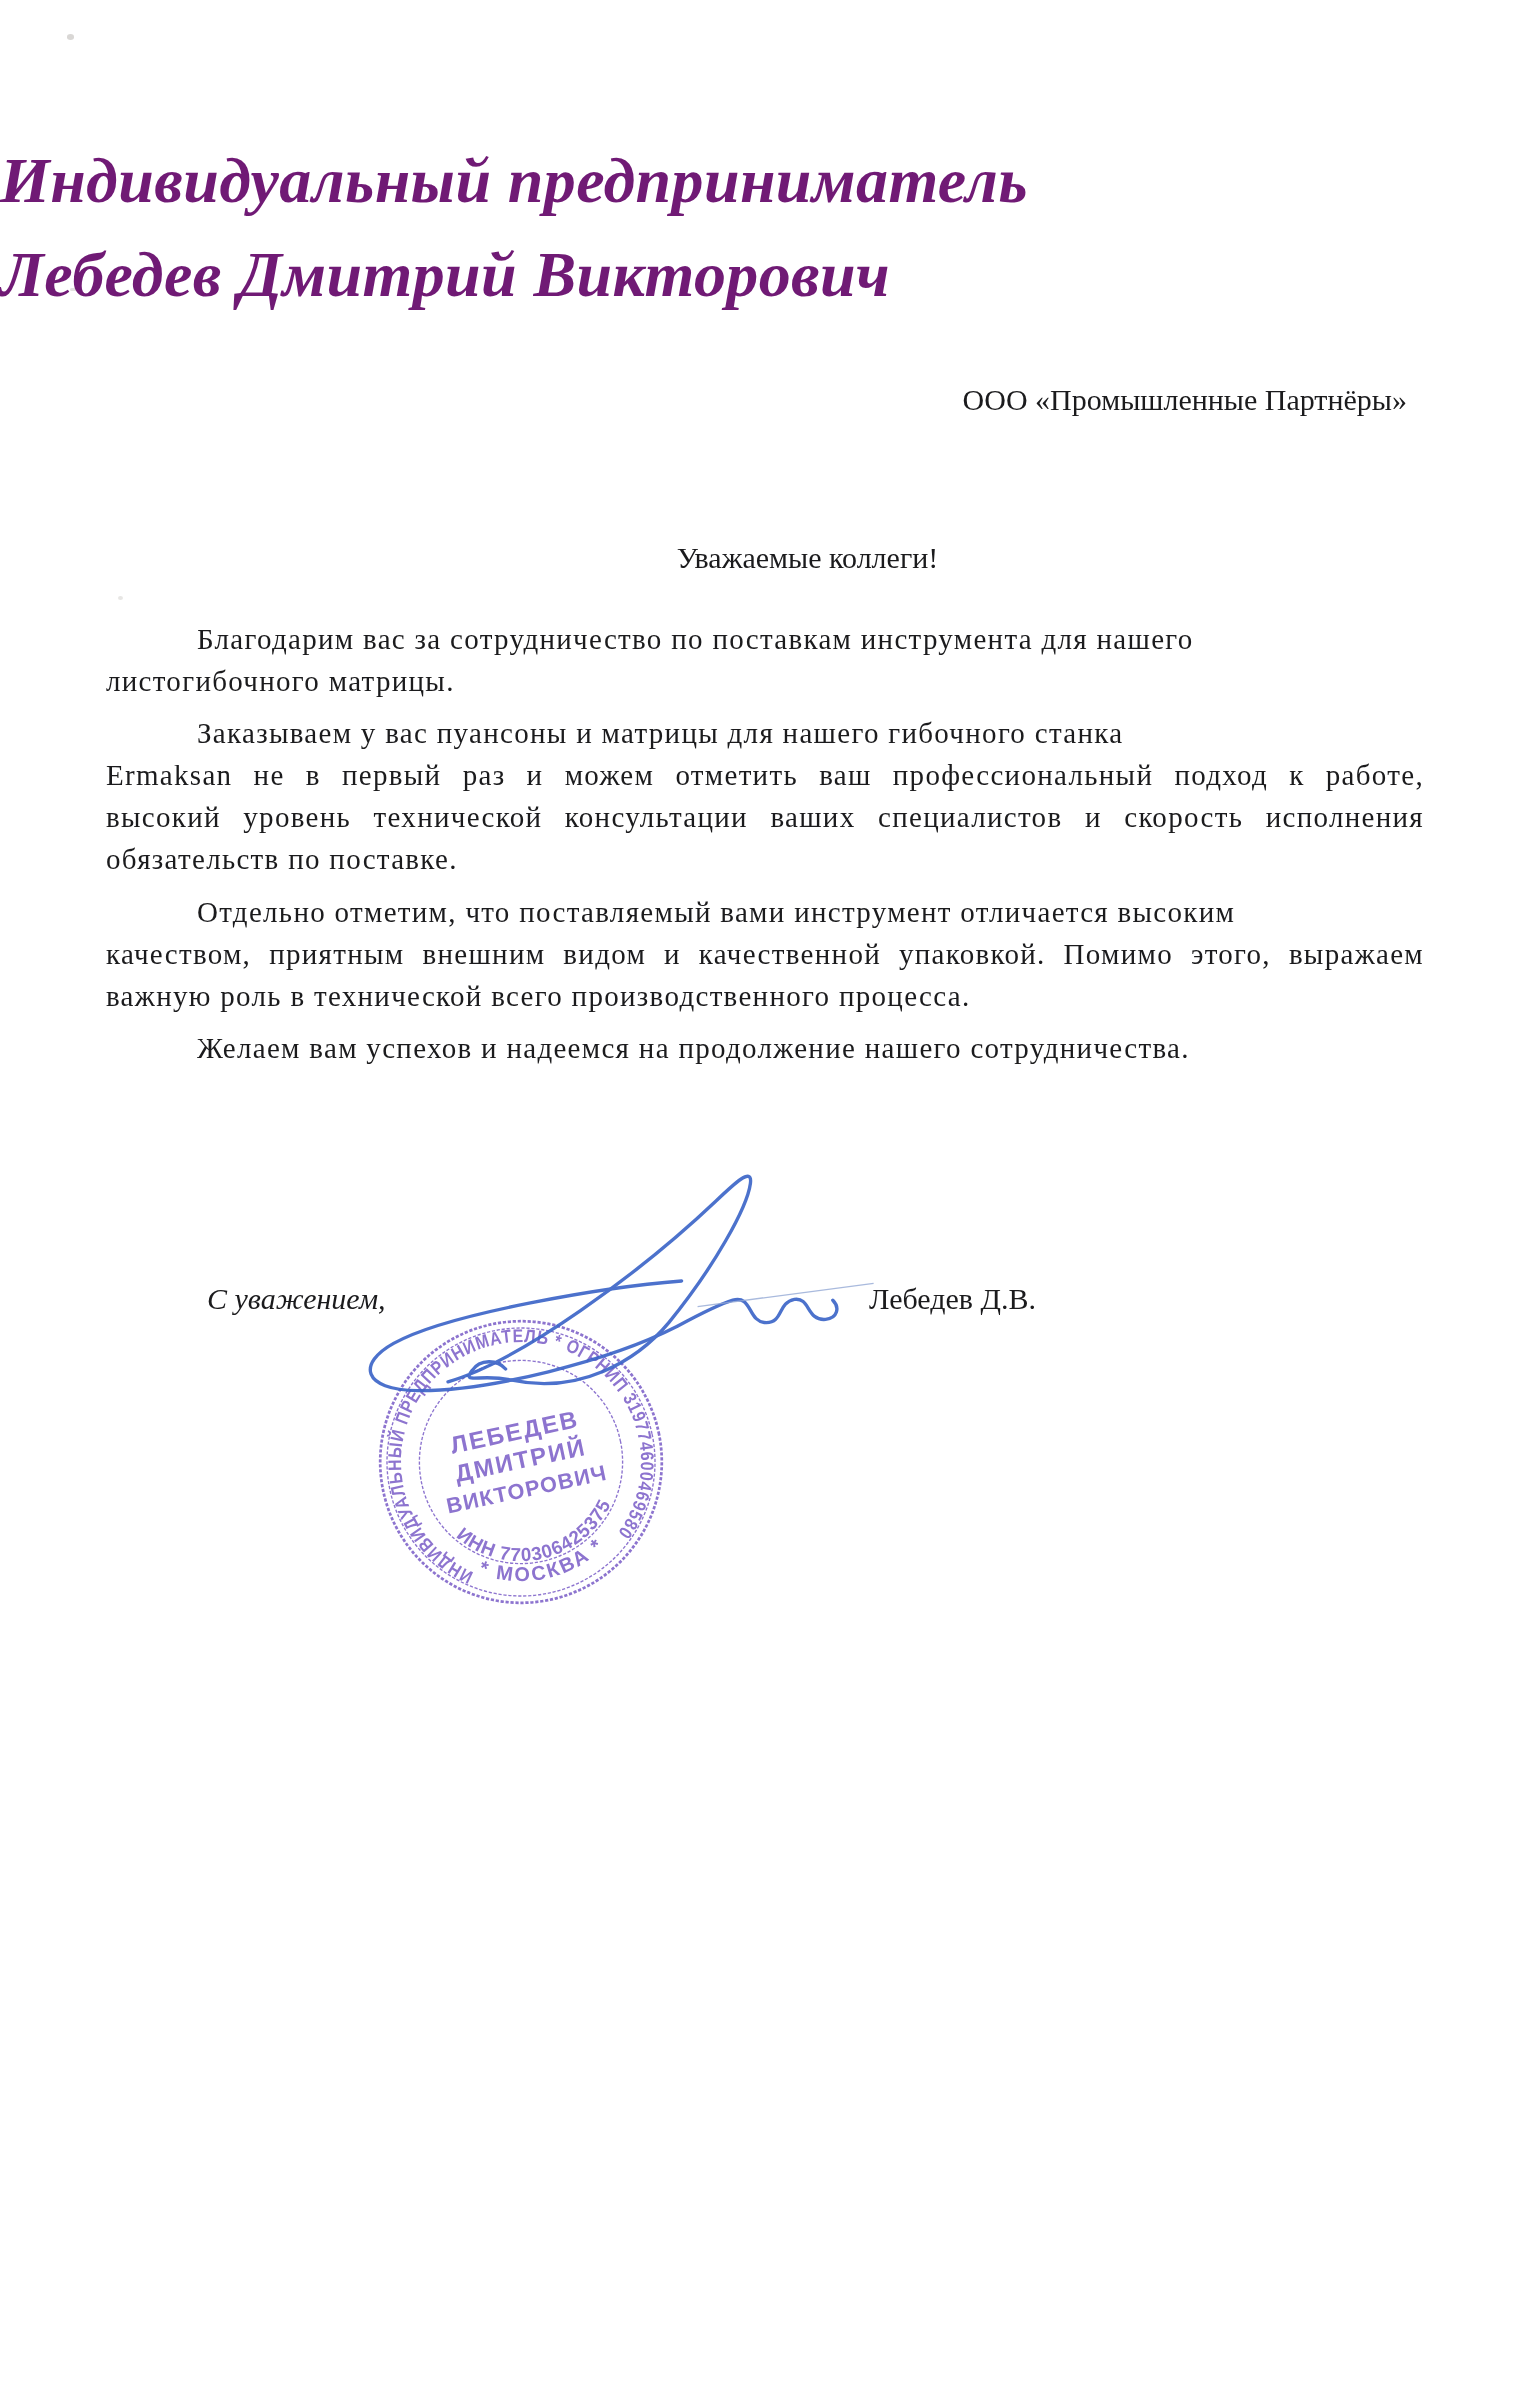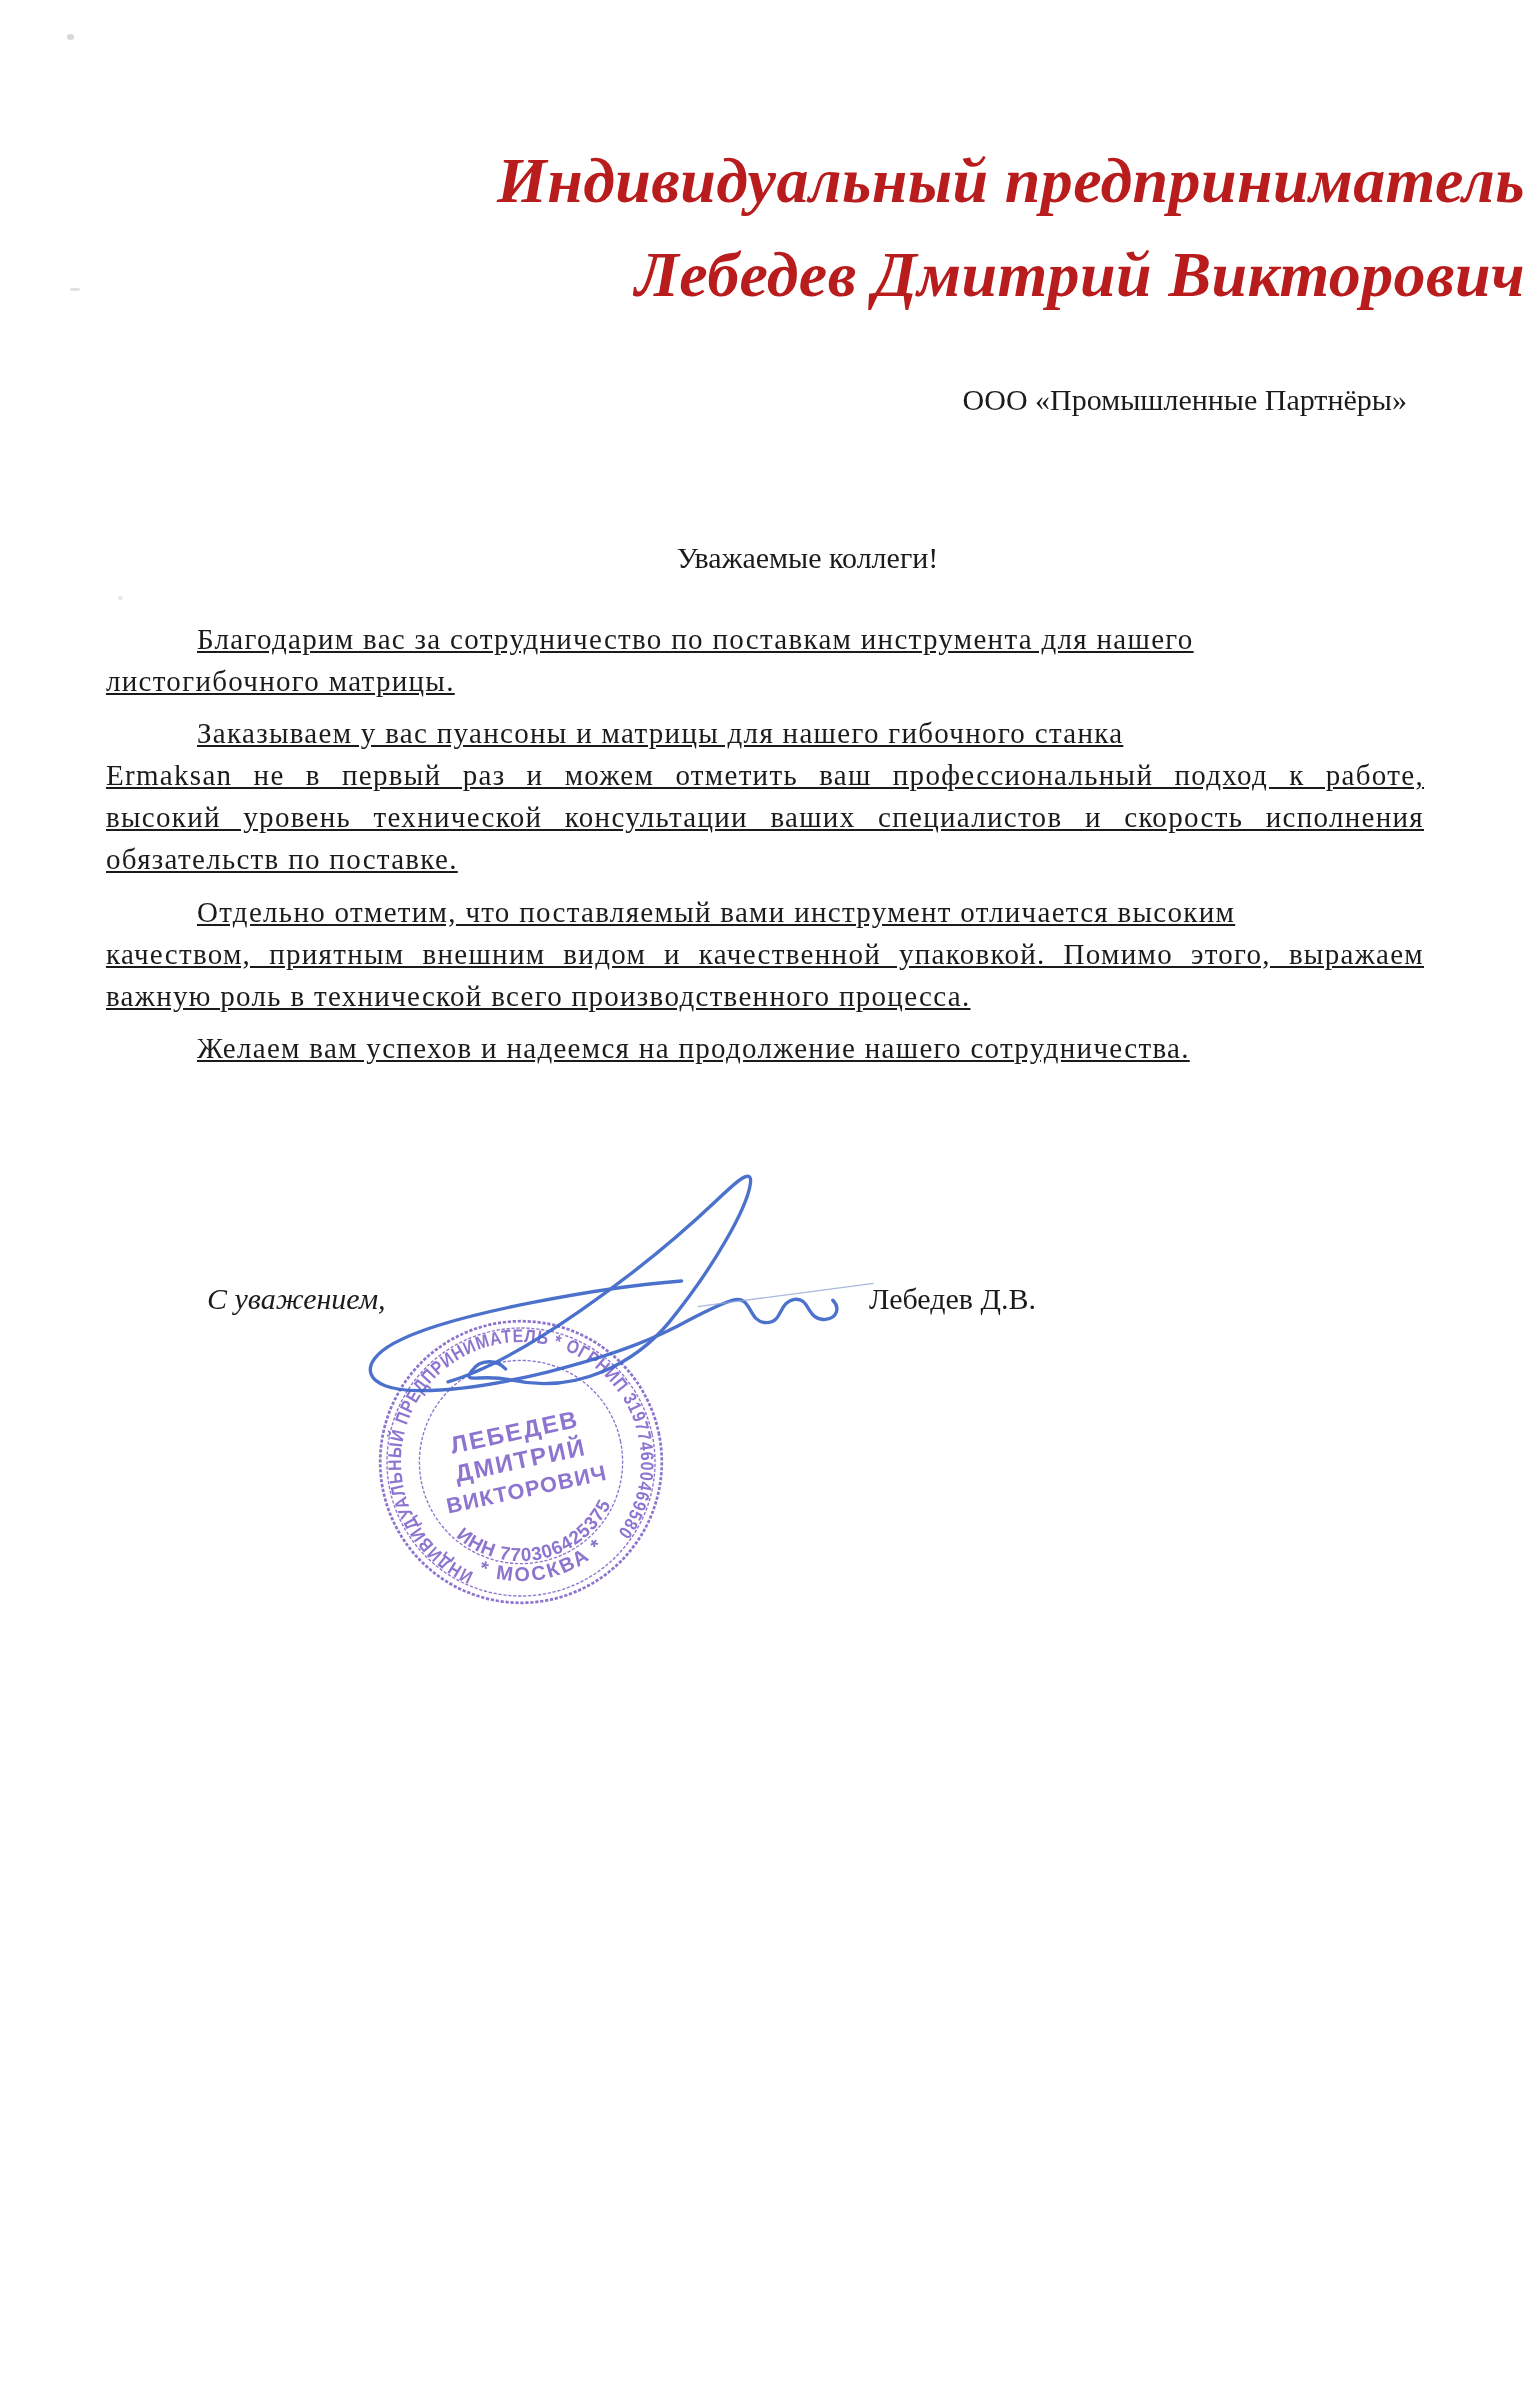--- a/index.html
+++ b/index.html
@@ -7,22 +7,22 @@
     width:1525px;height:2401px;position:relative;
     background:#ffffff;overflow:hidden;
     font-family:"Liberation Serif","DejaVu Serif",serif;
     color:#1b1b1d;
   }
   .page{position:absolute;inset:0;}
 
   
   .letterhead{
     position:absolute;left:0;top:134px;width:1525px;
-    text-align:right;font-weight:bold;font-style:italic;
-    font-size:64px;line-height:94px;color:#b91c1c;
+    text-align:left;font-weight:bold;font-style:italic;
+    font-size:64px;line-height:94px;color:#701a75;
     letter-spacing:0.4px;
   }
 
   
   .recipient{
     position:absolute;left:0;top:383px;width:1525px;
     text-align:right;padding-right:118px;box-sizing:border-box;
     font-size:30px;
   }
 
@@ -33,21 +33,21 @@
     transform:translateX(45px);
   }
 
   
   .body-text{
     position:absolute;left:106px;top:618px;width:1318px;
     font-size:29px;line-height:42px;
     letter-spacing:0.045em;
   }
   .para{margin:0 0 10.4px 0;}
-  .line{text-align:left;text-decoration:underline;}
+  .line{text-align:left;}
   .line.stretch{text-align:justify;text-align-last:justify;}
   .line.indent{text-indent:91px;}
 
   
   .signoff-left{position:absolute;left:207px;top:1282px;font-size:30px;font-style:italic;}
   .signoff-right{position:absolute;left:869px;top:1282px;font-size:30px;}
 
   
   .stamp{
     position:absolute;left:377px;top:1318px;width:288px;height:288px;

